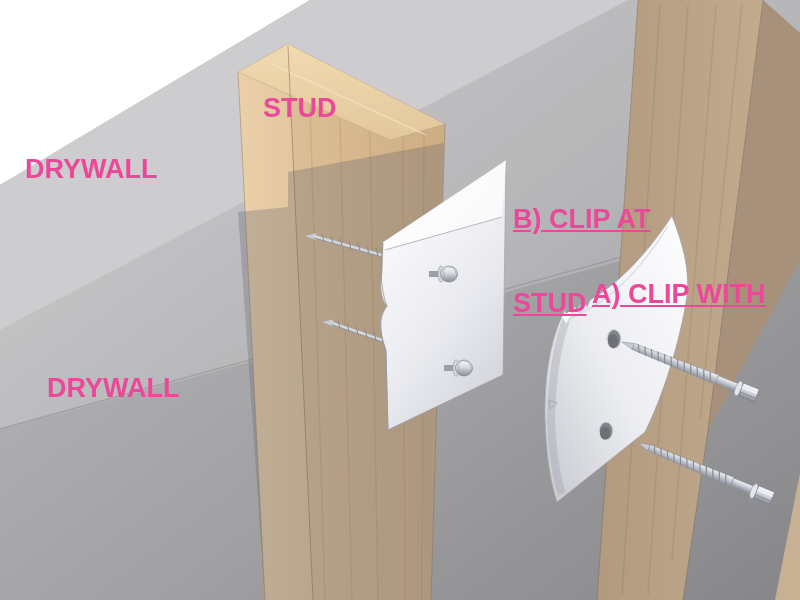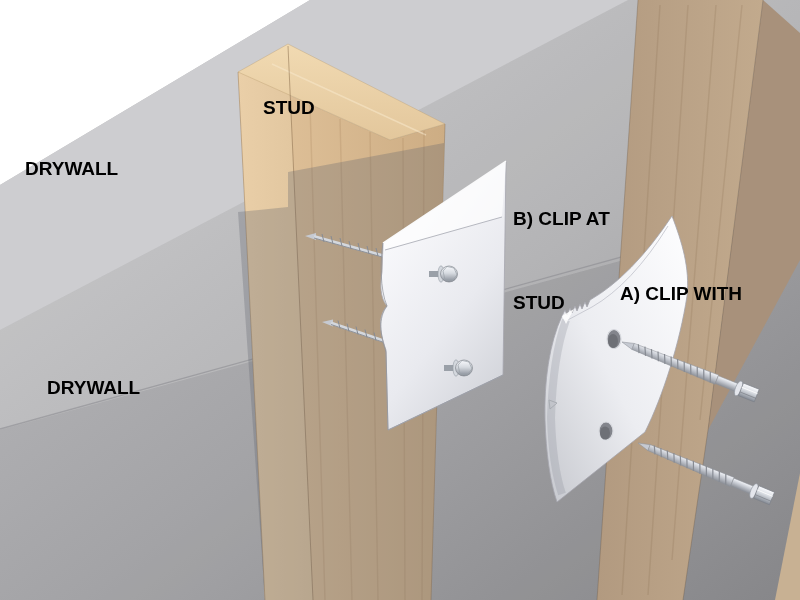--- a/index.html
+++ b/index.html
@@ -1,25 +1,25 @@
 <!DOCTYPE html>
 <html><head>
 <meta charset="utf-8">
 <style>
   html,body{margin:0;padding:0;background:#fff;}
   .scene{position:relative;width:800px;height:600px;overflow:hidden;background:#ffffff;
          font-family:"Liberation Sans",sans-serif;}
   .scene svg{position:absolute;left:0;top:0;}
-  .lbl{position:absolute;font-weight:bold;font-size:19px;line-height:28px;
-       color:#000000;white-space:pre;letter-spacing:0px;}
-  .lbl span{display:block;}
+  .lbl{position:absolute;font-weight:bold;font-size:27px;line-height:28px;
+       color:#ec4899;white-space:pre;letter-spacing:0px;}
+  .lbl span{display:block;text-decoration:underline;}
   #lbl-drywall-upper{left:25px;top:155px;}
   #lbl-stud{left:263px;top:94px;}
   #lbl-clip-b{left:513px;top:149px;}
-  #lbl-clip-a{left:592px;top:224px;margin-left:28px;}
+  #lbl-clip-a{left:592px;top:224px;}
   #lbl-drywall-lower{left:47px;top:374px;}
 </style>
 </head>
 <body>
 
 <div class="scene">
 <svg width="800" height="600" viewBox="0 0 800 600">
   <defs>
     <linearGradient id="wallG" x1="0" y1="0" x2="1" y2="1">
       <stop offset="0" stop-color="#C9C9CB"></stop>

